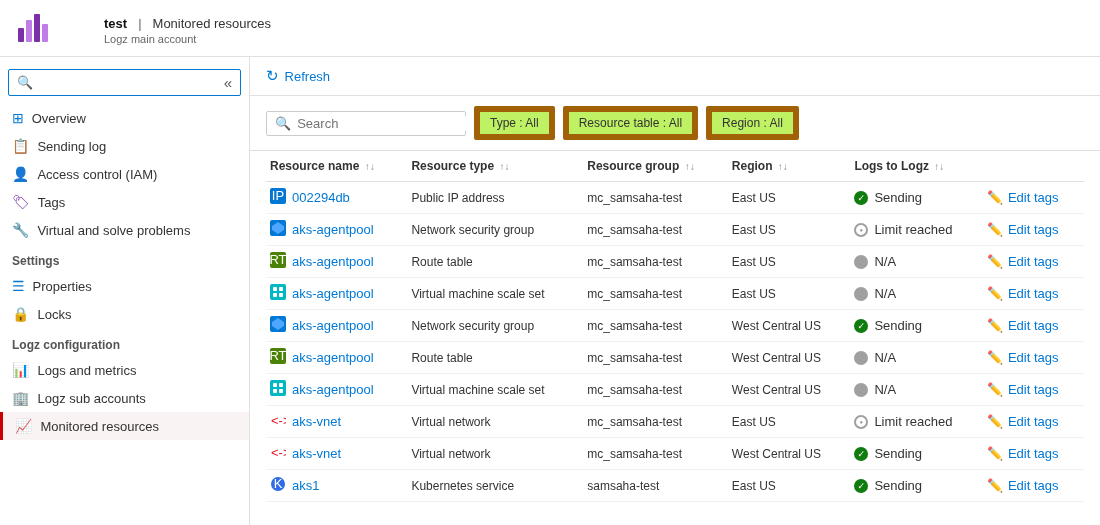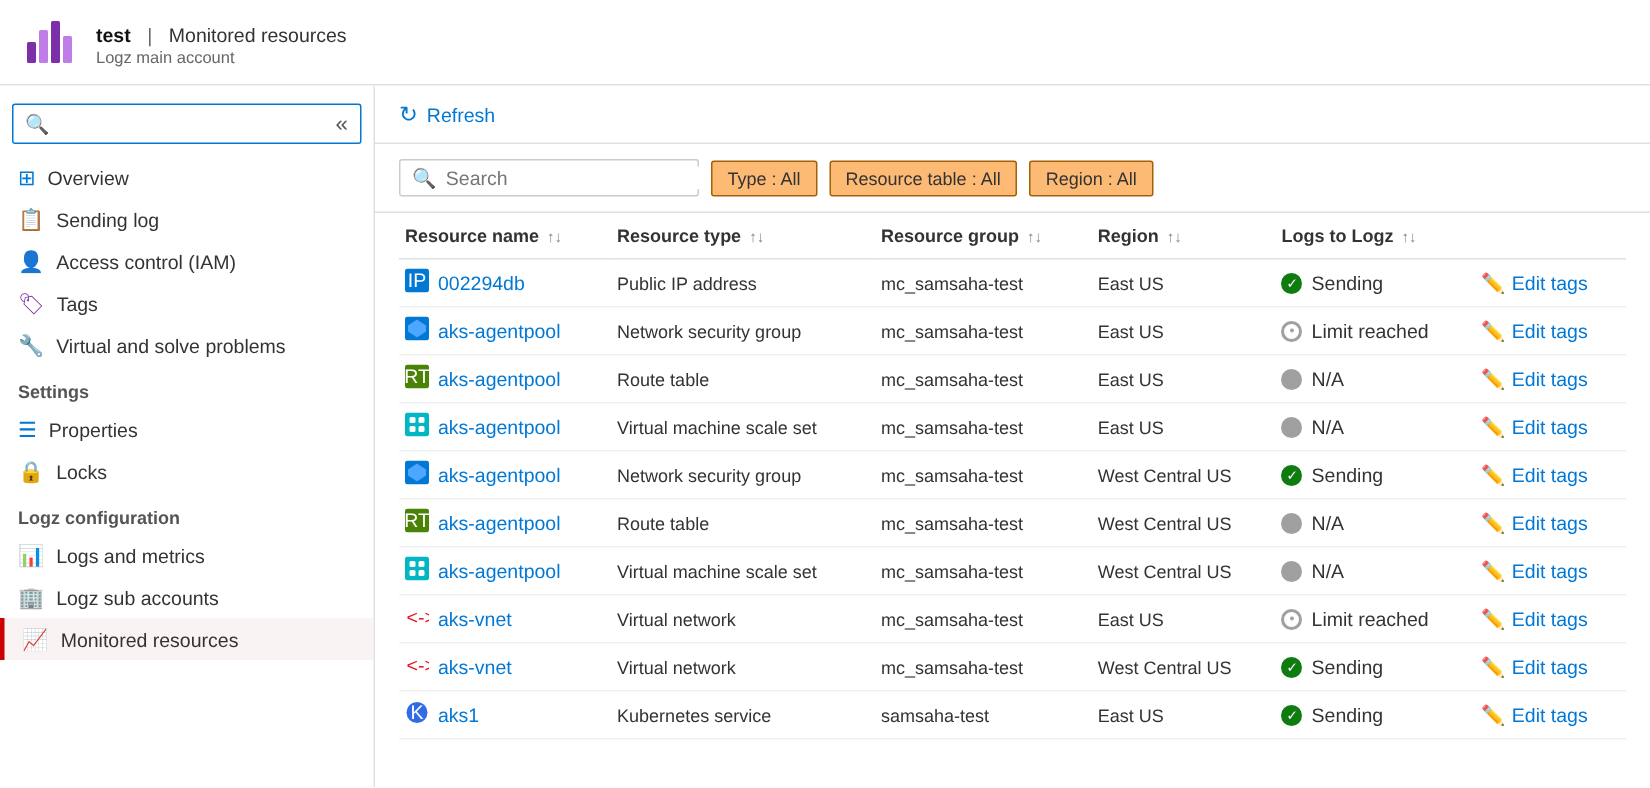--- a/index.html
+++ b/index.html
@@ -10,21 +10,21 @@
       align-items: center;
       padding: 10px 16px;
       border-bottom: 1px solid #e0e0e0;
       background: #fff;
     }
     .top-bar-logo {
       width: 36px; height: 36px; margin-right: 12px;
       display: flex; align-items: center; justify-content: center;
     }
     .logo-svg { width: 36px; height: 36px; }
-    .top-bar-title { display: flex; flex-direction: column; }
+    .top-bar-title { display: flex; flex-direction: column; margin-left: 40px; }
     .top-bar-title h1 { font-size: 18px; font-weight: 600; color: #111; }
     .top-bar-title h1 span.pipe { color: #666; font-weight: 300; margin: 0 6px; }
     .top-bar-title h1 span.sub { font-weight: 300; color: #333; }
     .top-bar-subtitle { font-size: 11px; color: #666; }
 
     .layout { display: flex; flex: 1; overflow: hidden; }
 
     
     .sidebar {
       width: 250px; min-width: 250px;
@@ -78,22 +78,22 @@
       border-bottom: 1px solid #e0e0e0;
     }
     .filter-search {
       display: flex; align-items: center; gap: 6px;
       border: 1px solid #ccc; border-radius: 2px;
       padding: 4px 8px; width: 200px;
       background: #fff;
     }
     .filter-search input { border: none; outline: none; font-size: 13px; flex:1; }
     .filter-chip {
-      border: 1px solid #a16207; border-radius: 2px;
-      padding: 4px 10px; background: #fdba74;
+      border: 6px solid #a16207; border-radius: 2px;
+      padding: 4px 10px; background: #bef264;
       cursor: pointer; color: #333; font-size: 12px;
     }
 
     
     .table-container { padding: 0 16px; }
     table { width: 100%; border-collapse: collapse; }
     thead th {
       text-align: left; padding: 8px 8px 8px 4px;
       border-bottom: 1px solid #e0e0e0;
       font-weight: 600; color: #333; font-size: 12px;

